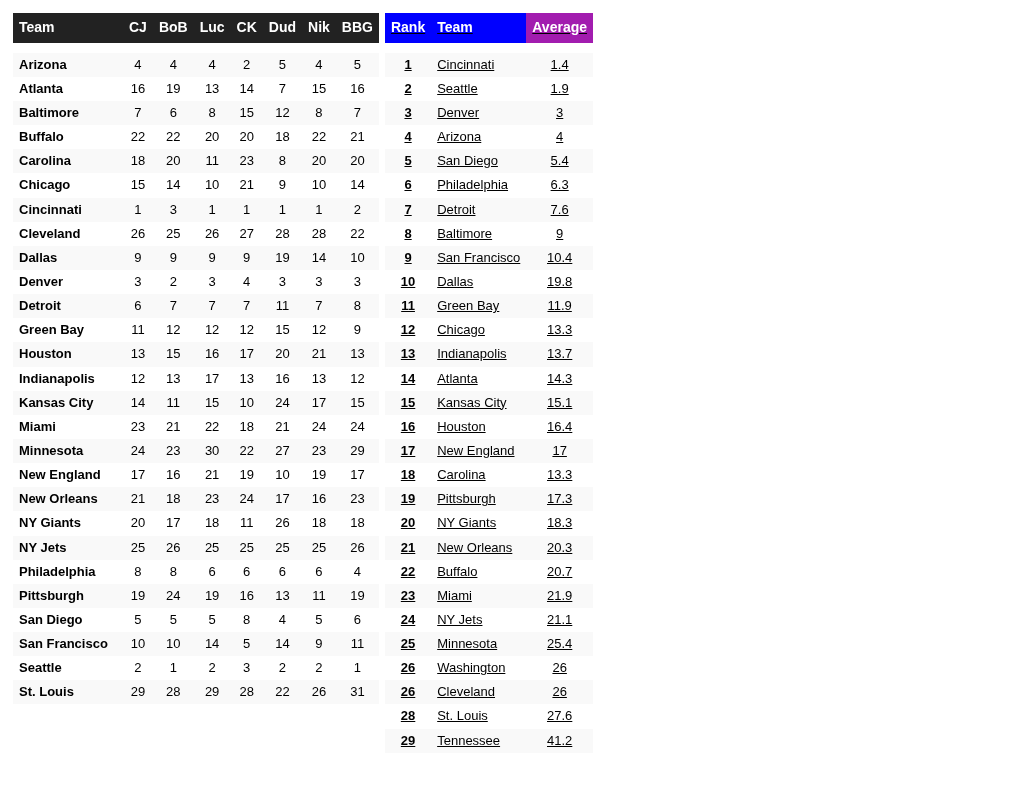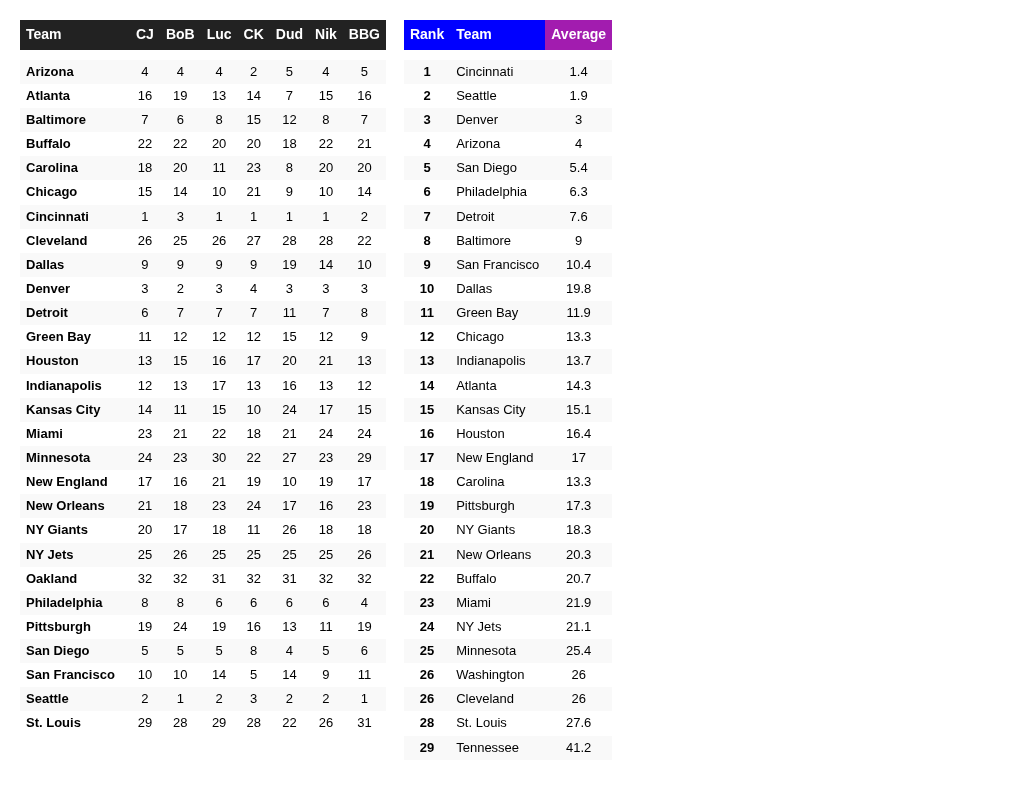--- a/index.html
+++ b/index.html
@@ -5,28 +5,29 @@
     * { margin: 0; padding: 0; box-sizing: border-box; }
     body {
       font-family: Arial, sans-serif;
       font-size: 13px;
       background: #fff;
       color: #000;
     }
     .container {
       display: flex;
       width: 1024px;
-      padding: 20px;
+      padding: 13px;
     }
     .left-table {
       flex: 0 0 auto;
     }
     .right-table {
       flex: 0 0 auto;
-      margin-left: 18px;
+      margin-left: 6px;
+      text-decoration: underline;
     }
     table {
       border-collapse: collapse;
     }
     th, td {
       padding: 2px 6px;
       text-align: left;
       white-space: nowrap;
       line-height: 1.55;
     }
@@ -288,30 +289,20 @@
             <td class="team-name">NY Jets</td>
             <td class="num">25</td>
             <td class="num">26</td>
             <td class="num">25</td>
             <td class="num">25</td>
             <td class="num">25</td>
             <td class="num">25</td>
             <td class="num">26</td>
           </tr>
           <tr>
-            <td class="team-name">Oakland</td>
-            <td class="num">32</td>
-            <td class="num">32</td>
-            <td class="num">31</td>
-            <td class="num">32</td>
-            <td class="num">31</td>
-            <td class="num">32</td>
-            <td class="num">32</td>
-          </tr>
-          <tr>
             <td class="team-name">Philadelphia</td>
             <td class="num">8</td>
             <td class="num">8</td>
             <td class="num">6</td>
             <td class="num">6</td>
             <td class="num">6</td>
             <td class="num">6</td>
             <td class="num">4</td>
           </tr>
           <tr>

